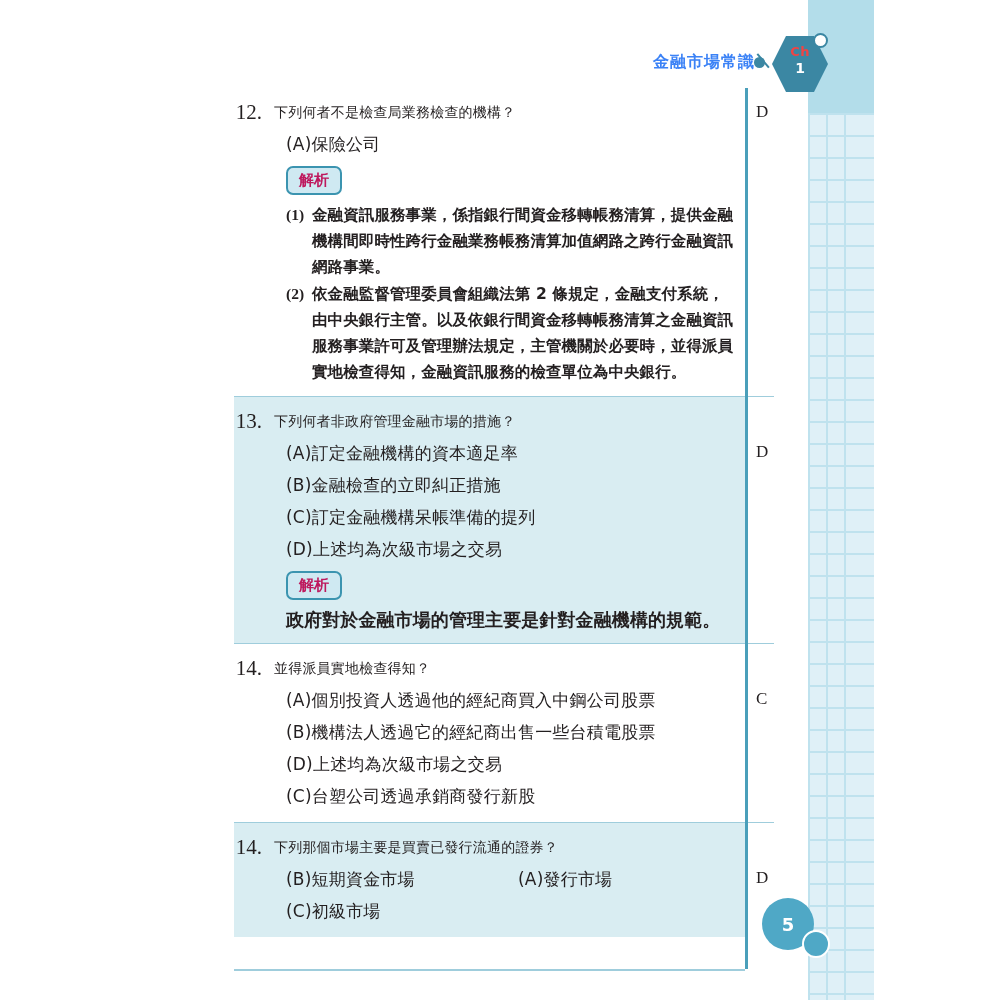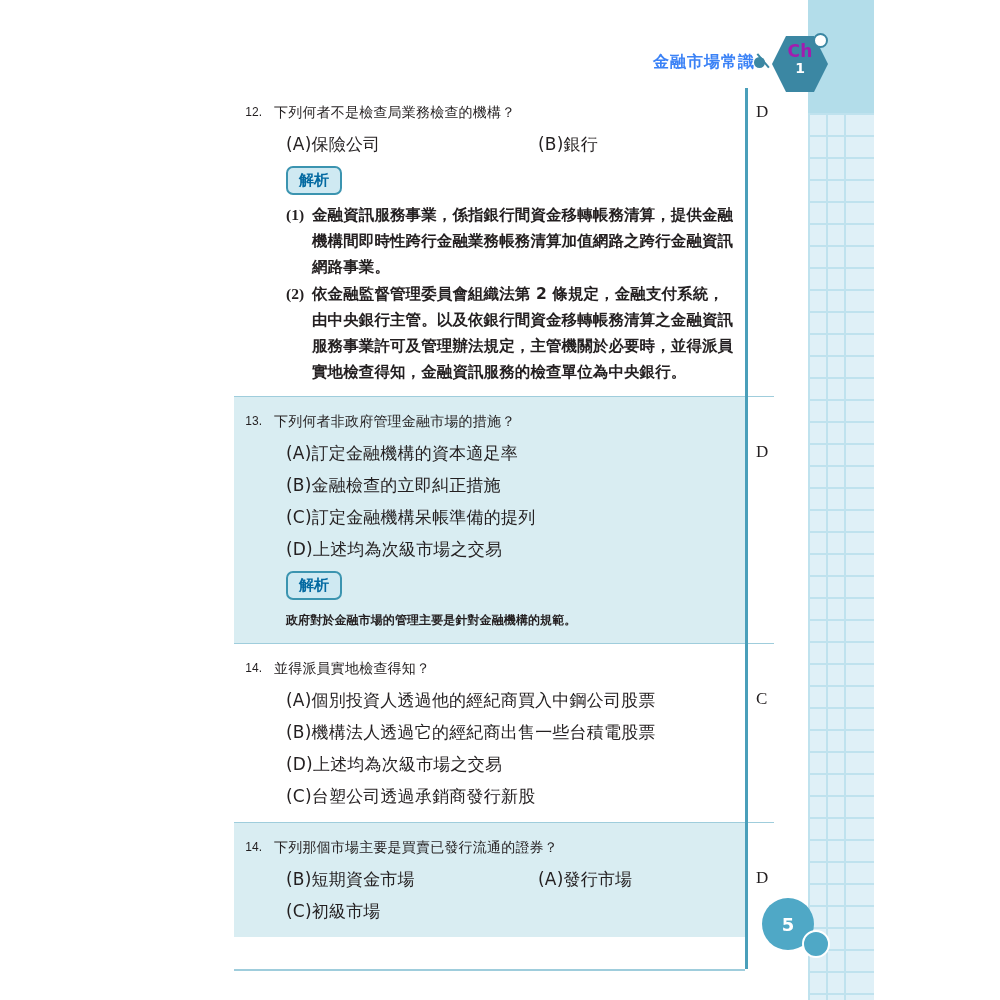--- a/index.html
+++ b/index.html
@@ -65,22 +65,22 @@
     height: 56px;
     background: #3b87a3;
     clip-path: polygon(25% 0%, 75% 0%, 100% 50%, 75% 100%, 25% 100%, 0% 50%);
   }
   #chapter-badge .hex-label {
     position: absolute;
     left: 0;
     top: 8px;
     width: 56px;
     text-align: center;
-    color: #a21caf;
-    font-size: 17px;
+    color: #ef4444;
+    font-size: 13px;
     font-weight: bold;
     line-height: 15px;
     letter-spacing: 0.3px;
   }
   #chapter-badge .hex-num {
     position: absolute;
     left: 0;
     top: 24px;
     width: 56px;
     text-align: center;
@@ -203,55 +203,54 @@
   .qline {
     display: flex;
     align-items: flex-start;
     padding: 3px 0;
   }
   .qnum {
     width: 40px;
     flex: 0 0 40px;
     text-align: right;
     padding-right: 12px;
-    font-size: 12px;
-    font-family: Liberation Sans, sans-serif;
+    font-size: 21px;
+    font-family: Liberation Serif, serif;
     line-height: 26px;
     box-sizing: border-box;
   }
   .qstem {
     font-size: 14px;
     line-height: 26px;
     letter-spacing: 0.2px;
   }
 
   .opts {
     padding-left: 52px;
   }
   .opt-row {
     display: flex;
     padding: 3px 0;
-    gap: 20px;
   }
   .opt {
     font-size: 17px;
     line-height: 26px;
     letter-spacing: 0.2px;
   }
   .opt.half { width: 232px; flex: 0 0 232px; }
 
   
   .exp-wrap { padding-left: 52px; padding-top: 6px; }
   .exp-badge {
     display: inline-block;
     padding: 2px 11px 3px 11px;
     border: 2px solid #3b94b0;
     border-radius: 7px;
     background: #cfe9f2;
-    color: #0369a1;
+    color: #be185d;
     font-size: 15px;
     font-weight: bold;
     line-height: 20px;
   }
   .exp-items { padding-top: 7px; }
   .exp-item {
     display: flex;
     font-size: 15.5px;
     font-weight: bold;
     line-height: 26px;
@@ -259,21 +258,21 @@
     letter-spacing: 0.1px;
   }
   .exp-marker {
     flex: 0 0 26px;
     width: 26px;
     font-family: "Liberation Serif", "DejaVu Serif", serif;
     font-weight: bold;
   }
   .exp-text { flex: 1; }
   .exp-plain {
-    font-size: 12px;
+    font-size: 18px;
     font-weight: bold;
     line-height: 26px;
     padding-top: 7px;
     letter-spacing: 0.1px;
   }
 
   
   #answer-rail {
     position: absolute;
     left: 745px;
@@ -526,21 +525,20 @@
     <div class="qblock first plain">
       <div class="shade"></div>
       <div class="qbody">
         <div class="qline">
           <div class="qnum">12.</div>
           <div class="qstem">下列何者不是檢查局業務檢查的機構？</div>
         </div>
         <div class="opts">
           <div class="opt-row">
             <div class="opt half">(A)保險公司</div>
-            <div class="opt half">(B)銀行</div>
           </div>
         </div>
         <div class="exp-wrap"><div class="exp-badge">解析</div><div class="exp-items">
             <div class="exp-item">
               <div class="exp-marker">(1)</div>
               <div class="exp-text">金融資訊服務事業，係指銀行間資金移轉帳務清算，提供金融機構間即時性跨行金融業務帳務清算加值網路之跨行金融資訊網路事業。</div>
             </div>
             <div class="exp-item">
               <div class="exp-marker">(2)</div>
               <div class="exp-text">依金融監督管理委員會組織法第 2 條規定，金融支付系統，由中央銀行主管。以及依銀行間資金移轉帳務清算之金融資訊服務事業許可及管理辦法規定，主管機關於必要時，並得派員實地檢查得知，金融資訊服務的檢查單位為中央銀行。</div>

